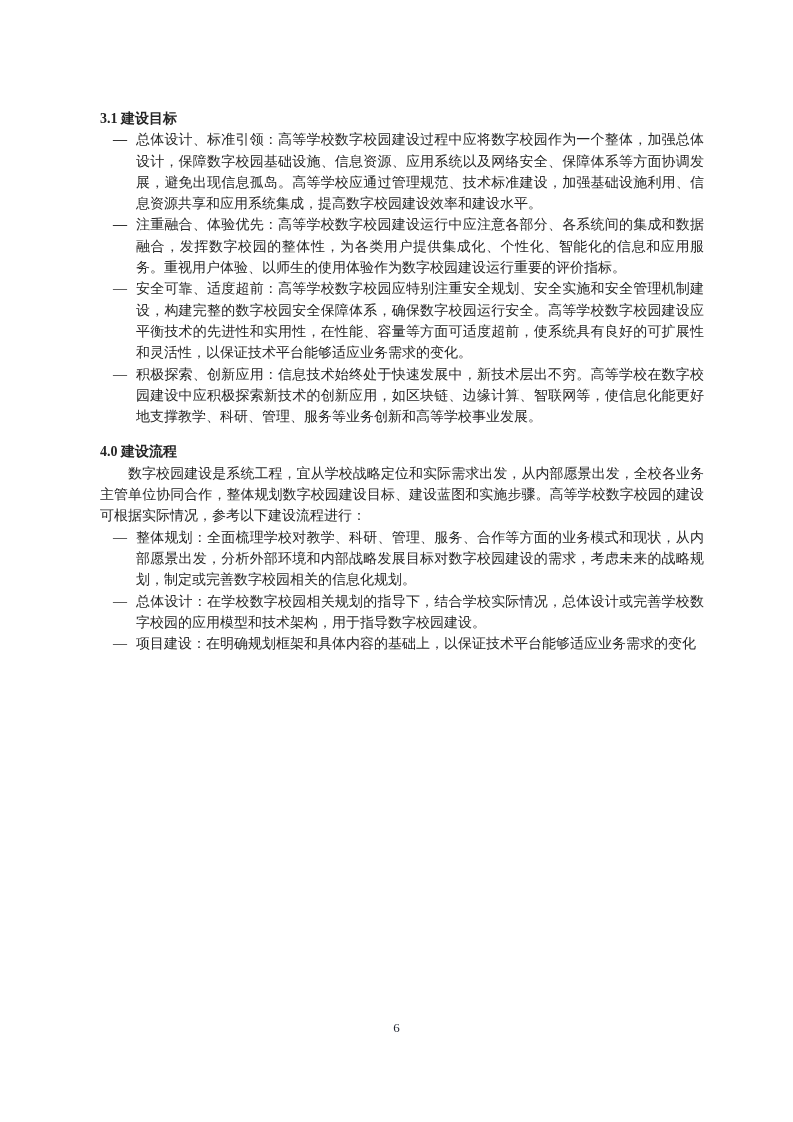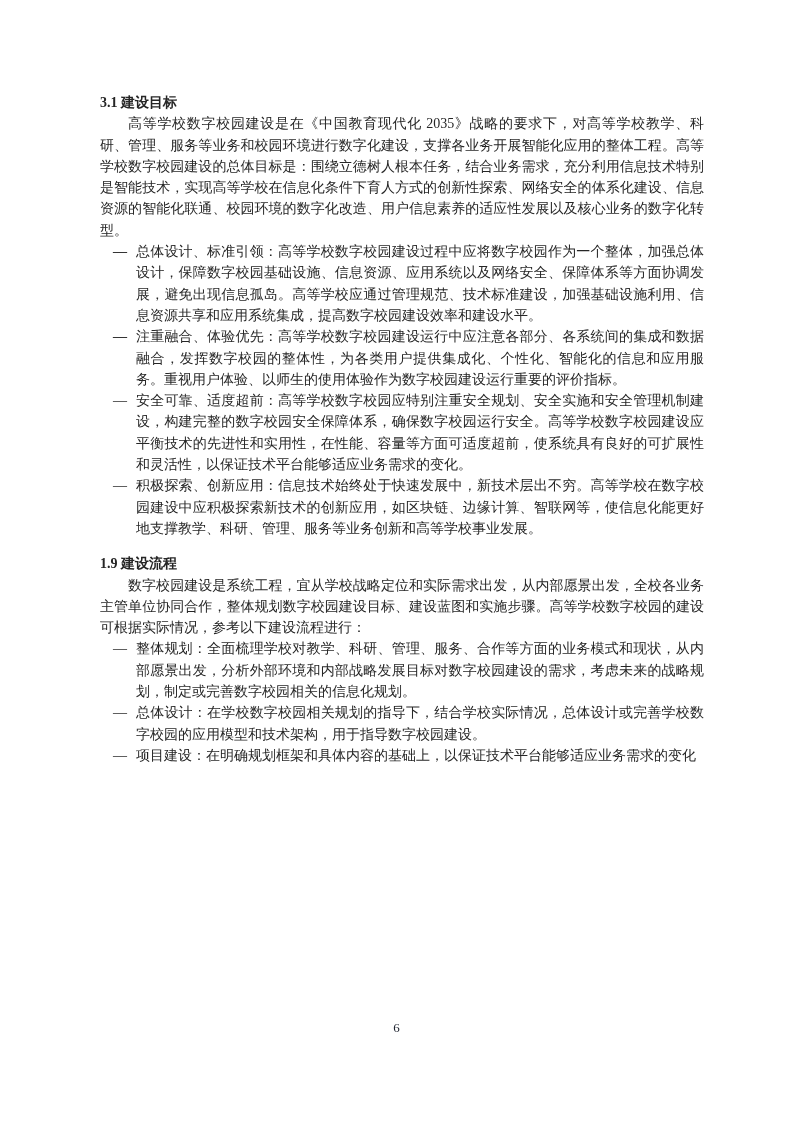--- a/index.html
+++ b/index.html
@@ -29,21 +29,21 @@
     text-align: justify;
   }
   h3.sec-heading {
     font-size: 14px;
     font-weight: bold;
     line-height: 21.3px;
     margin: 14px 0 0 0;
     text-align: left;
   }
   h3.sec-heading.first {
-    margin-top: 0;
+    margin-top: 16px;
   }
   p.para {
     margin: 0;
     text-indent: 2em;
   }
   ul.dash-list {
     list-style: none;
     margin: 0;
     padding: 0;
   }
@@ -67,21 +67,20 @@
     color: #1f2430;
   }
 </style>
 </head>
 <body>
 
 <div class="page">
   <div class="content">
 
     <h3 class="sec-heading first">3.1 建设目标</h3>
-    <p class="para">高等学校数字校园建设是在《中国教育现代化 2035》战略的要求下，对高等学校教学、科研、管理、服务等业务和校园环境进行数字化建设，支撑各业务开展智能化应用的整体工程。高等学校数字校园建设的总体目标是：围绕立德树人根本任务，结合业务需求，充分利用信息技术特别是智能技术，实现高等学校在信息化条件下育人方式的创新性探索、网络安全的体系化建设、信息资源的智能化联通、校园环境的数字化改造、用户信息素养的适应性发展以及核心业务的数字化转型。</p>
 
 
     <ul class="dash-list">
       <li>
         <span class="dash">—</span>
       </li>
       <li>
         <span class="dash">—</span>
         <span>总体设计、标准引领：高等学校数字校园建设过程中应将数字校园作为一个整体，加强总体设计，保障数字校园基础设施、信息资源、应用系统以及网络安全、保障体系等方面协调发展，避免出现信息孤岛。高等学校应通过管理规范、技术标准建设，加强基础设施利用、信息资源共享和应用系统集成，提高数字校园建设效率和建设水平。</span>
       </li>
@@ -95,21 +94,21 @@
       <li>
         <span class="dash">—</span>
         <span>安全可靠、适度超前：高等学校数字校园应特别注重安全规划、安全实施和安全管理机制建设，构建完整的数字校园安全保障体系，确保数字校园运行安全。高等学校数字校园建设应平衡技术的先进性和实用性，在性能、容量等方面可适度超前，使系统具有良好的可扩展性和灵活性，以保证技术平台能够适应业务需求的变化。</span>
       </li>
       <li>
         <span class="dash">—</span>
         <span>积极探索、创新应用：信息技术始终处于快速发展中，新技术层出不穷。高等学校在数字校园建设中应积极探索新技术的创新应用，如区块链、边缘计算、智联网等，使信息化能更好地支撑教学、科研、管理、服务等业务创新和高等学校事业发展。</span>
       </li>
     </ul>
 
-    <h3 class="sec-heading">1.9 建设流程</h3>
+    <h3 class="sec-heading">4.0 建设流程</h3>
     <p class="para">数字校园建设是系统工程，宜从学校战略定位和实际需求出发，从内部愿景出发，全校各业务主管单位协同合作，整体规划数字校园建设目标、建设蓝图和实施步骤。高等学校数字校园的建设可根据实际情况，参考以下建设流程进行：</p>
 
     <ul class="dash-list">
       <li>
         <span class="dash">—</span>
         <span>整体规划：全面梳理学校对教学、科研、管理、服务、合作等方面的业务模式和现状，从内部愿景出发，分析外部环境和内部战略发展目标对数字校园建设的需求，考虑未来的战略规划，制定或完善数字校园相关的信息化规划。</span>
       </li>
       <li>
         <span class="dash">—</span>
         <span>总体设计：在学校数字校园相关规划的指导下，结合学校实际情况，总体设计或完善学校数字校园的应用模型和技术架构，用于指导数字校园建设。</span>

